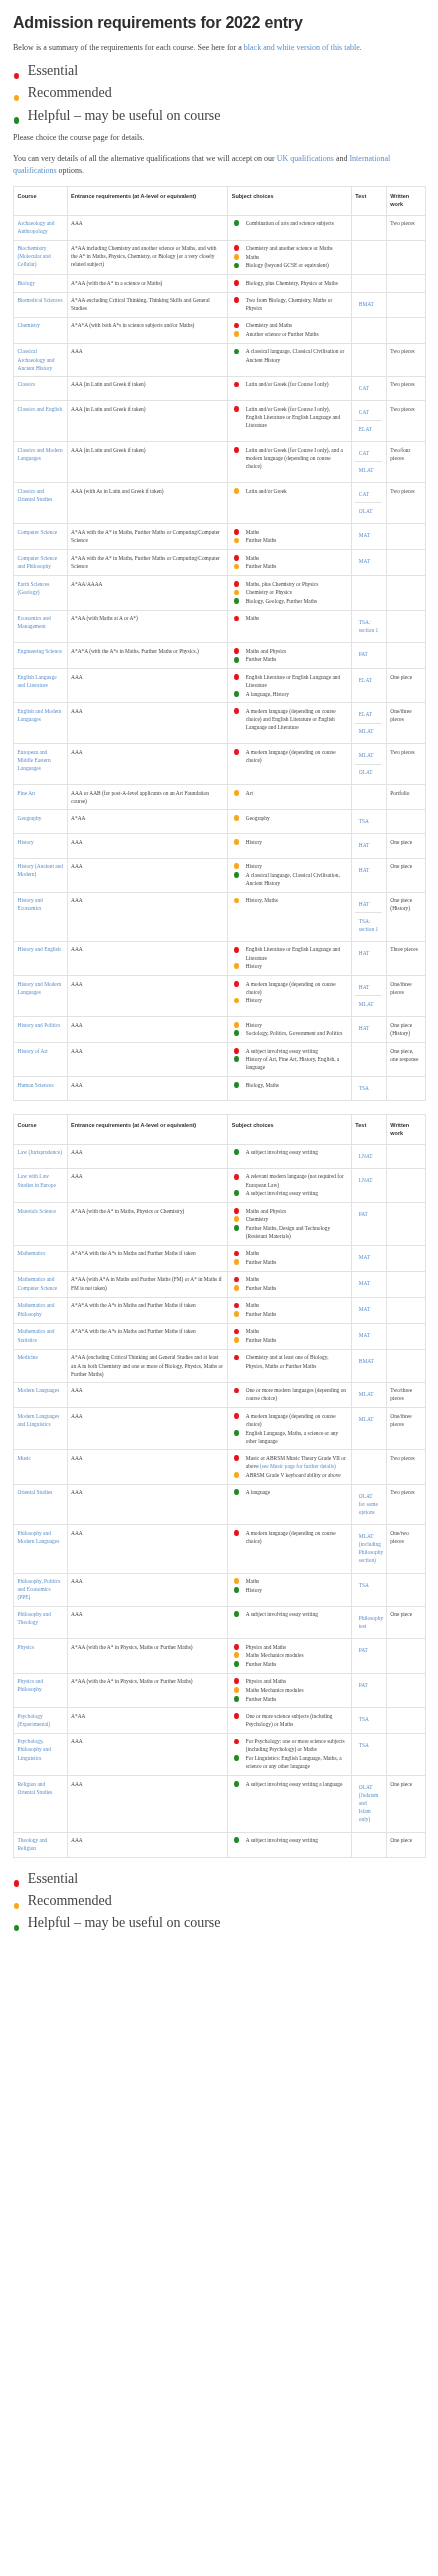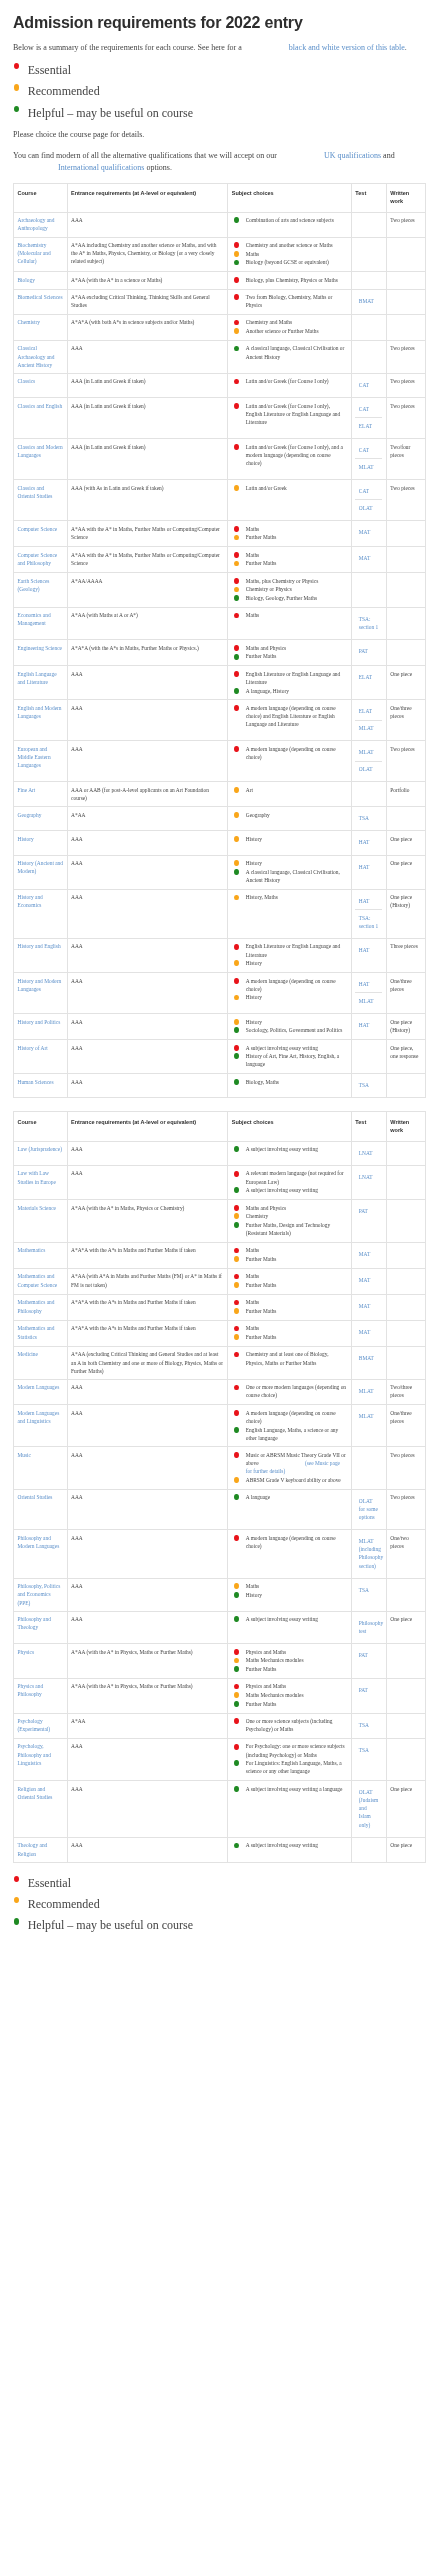--- a/index.html
+++ b/index.html
@@ -25,32 +25,31 @@
   }
   p.intro {
     font-size: 8px;
     line-height: 1.55;
     margin: 0 0 8.2px 0;
     color: #444;
   }
   a, .lnk {
     color: #5b8fc9;
     text-decoration: none;
-    margin-left: 45px;
   }
   ul.legend {
     list-style: none;
     margin: 0 0 8.2px 0;
     padding: 0;
   }
   ul.legend li {
     display: flex;
-    align-items: flex-start;
+    align-items: flex-end;
     margin: 0 0 6.4px 0;
-    font-size: 12px;
+    font-size: 14px;
     color: #444;
   }
   .dot {
     display: inline-block;
     width: 5.3px;
     height: 6.4px;
     border-radius: 50%;
     flex: 0 0 auto;
   }
   ul.legend .dot { margin-right: 8.2px; margin-left: 1.2px; }
@@ -135,21 +134,21 @@
     <span>Recommended</span>
   </li>
   <li>
     <span class="dot helpful"></span>
     <span>Helpful – may be useful on course</span>
   </li>
 </ul>
 
 <p class="intro">Please choice the course page for details.</p>
 
-<p class="intro"><span>You can find modern of all the alternative qualifications that we will accept on our </span><span class="lnk">UK qualifications</span><span> and </span><span class="lnk">International qualifications</span><span> options.</span></p>
+<p class="intro"><span>You can very details of all the alternative qualifications that we will accept on our </span><span class="lnk">UK qualifications</span><span> and </span><span class="lnk">International qualifications</span><span> options.</span></p>
 
 <div id="tables-root">
     <table class="req">
       <colgroup>
         <col class="c-course">
         <col class="c-entry">
         <col class="c-subject">
         <col class="c-test">
         <col class="c-written">
       </colgroup>

